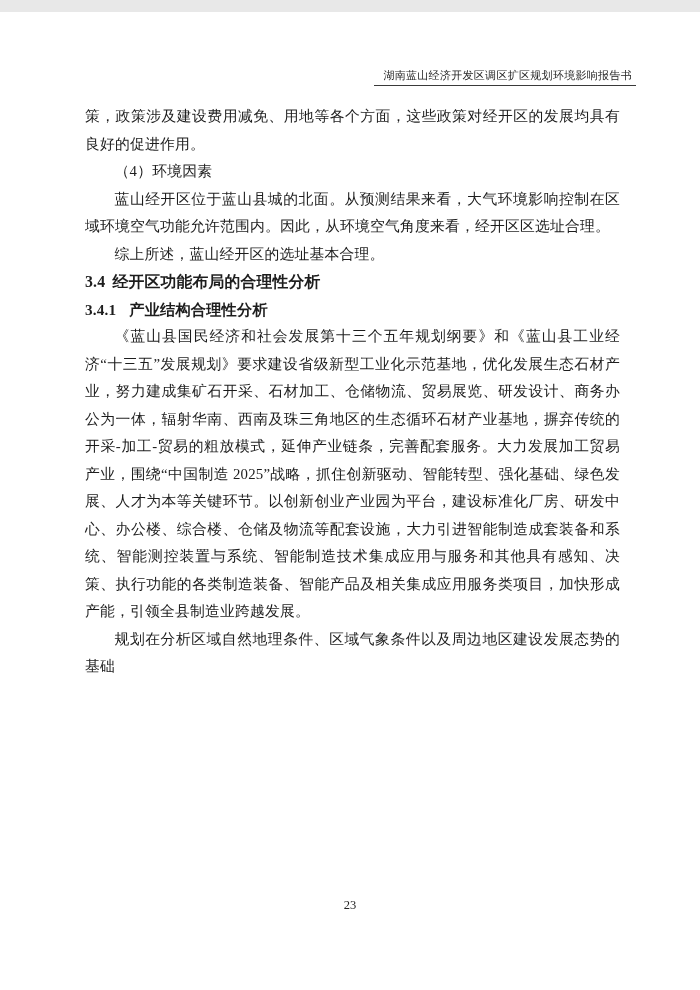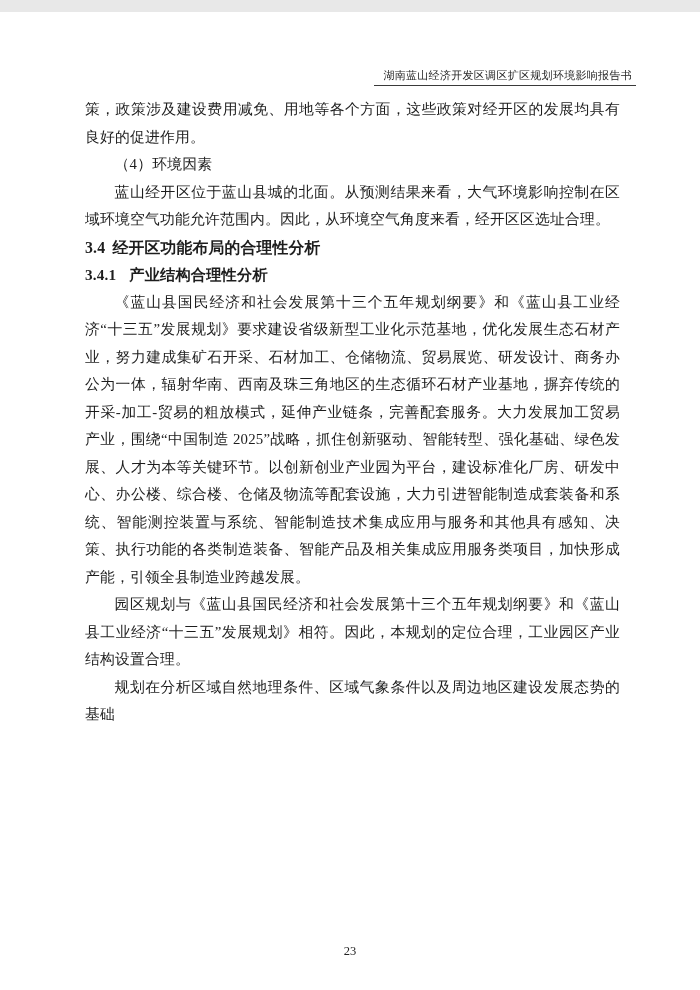--- a/index.html
+++ b/index.html
@@ -12,39 +12,39 @@
     position:absolute;top:56px;right:64px;
     font-size:11px;line-height:15px;color:#262626;
   }
   .header-inner{
     display:inline-block;
     border-bottom:1.5px solid #3a3a3a;
     padding:0 4px 2px 9px;
     letter-spacing:0.3px;
   }
   .content{
-    position:absolute;left:85px;top:84px;width:535px;
+    position:absolute;left:85px;top:91px;width:535px;
   }
   .content p,.content h2,.content h3{
     margin:0;
     font-size:14.8px;
     line-height:27.5px;
     font-weight:normal;
     text-align:justify;
     text-align-last:left;
     word-break:break-all;
     letter-spacing:0.2px;
   }
   .indent{text-indent:2em;}
   h2.sec{font-weight:bold;font-size:15.8px;}
   h3.subsec{font-size:15.2px;font-weight:bold;}
   .hnum{margin-right:0.45em;}
   .hnum-wide{margin-right:0.85em;}
   .footer{
-    position:absolute;top:932px;left:0;width:100%;
+    position:absolute;top:886px;left:0;width:100%;
     text-align:center;font-size:12.5px;color:#222;
   }
 </style>
 </head>
 <body>
 
 <div class="page">
 
   <div class="header">
     <span class="header-inner">湖南蓝山经济开发区调区扩区规划环境影响报告书</span>
@@ -52,33 +52,33 @@
 
   <div class="content">
 
     <p>策，政策涉及建设费用减免、用地等各个方面，这些政策对经开区的发展均具有良好的促进作用。</p>
 
     <p class="indent">（4）环境因素</p>
 
     <p class="indent">蓝山经开区位于蓝山县城的北面。从预测结果来看，大气环境影响控制在区域环境空气功能允许范围内。因此，从环境空气角度来看，经开区区选址合理。</p>
 
 
+    <p class="indent">综上所述，蓝山经开区的选址基本合理。</p>
 
     <h2 class="sec">
       <span class="hnum">3.4</span><span>经开区功能布局的合理性分析</span>
     </h2>
 
     <h3 class="subsec">
       <span class="hnum-wide">3.4.1</span><span>产业结构合理性分析</span>
     </h3>
 
 
     <p class="indent">《蓝山县国民经济和社会发展第十三个五年规划纲要》和《蓝山县工业经济“十三五”发展规划》要求建设省级新型工业化示范基地，优化发展生态石材产业，努力建成集矿石开采、石材加工、仓储物流、贸易展览、研发设计、商务办公为一体，辐射华南、西南及珠三角地区的生态循环石材产业基地，摒弃传统的开采-加工-贸易的粗放模式，延伸产业链条，完善配套服务。大力发展加工贸易产业，围绕“中国制造 2025”战略，抓住创新驱动、智能转型、强化基础、绿色发展、人才为本等关键环节。以创新创业产业园为平台，建设标准化厂房、研发中心、办公楼、综合楼、仓储及物流等配套设施，大力引进智能制造成套装备和系统、智能测控装置与系统、智能制造技术集成应用与服务和其他具有感知、决策、执行功能的各类制造装备、智能产品及相关集成应用服务类项目，加快形成产能，引领全县制造业跨越发展。</p>
 
-    <p class="indent">园区规划与《蓝山县国民经济和社会发展第十三个五年规划纲要》和《蓝山县工业经济“十三五”发展规划》相符。因此，本规划的定位合理，工业园区产业结构设置合理。</p>
 
 
     <p class="indent">规划在分析区域自然地理条件、区域气象条件以及周边地区建设发展态势的基础</p>
 
   </div>
 
   <div class="footer">
     <span>23</span>
   </div>
 

